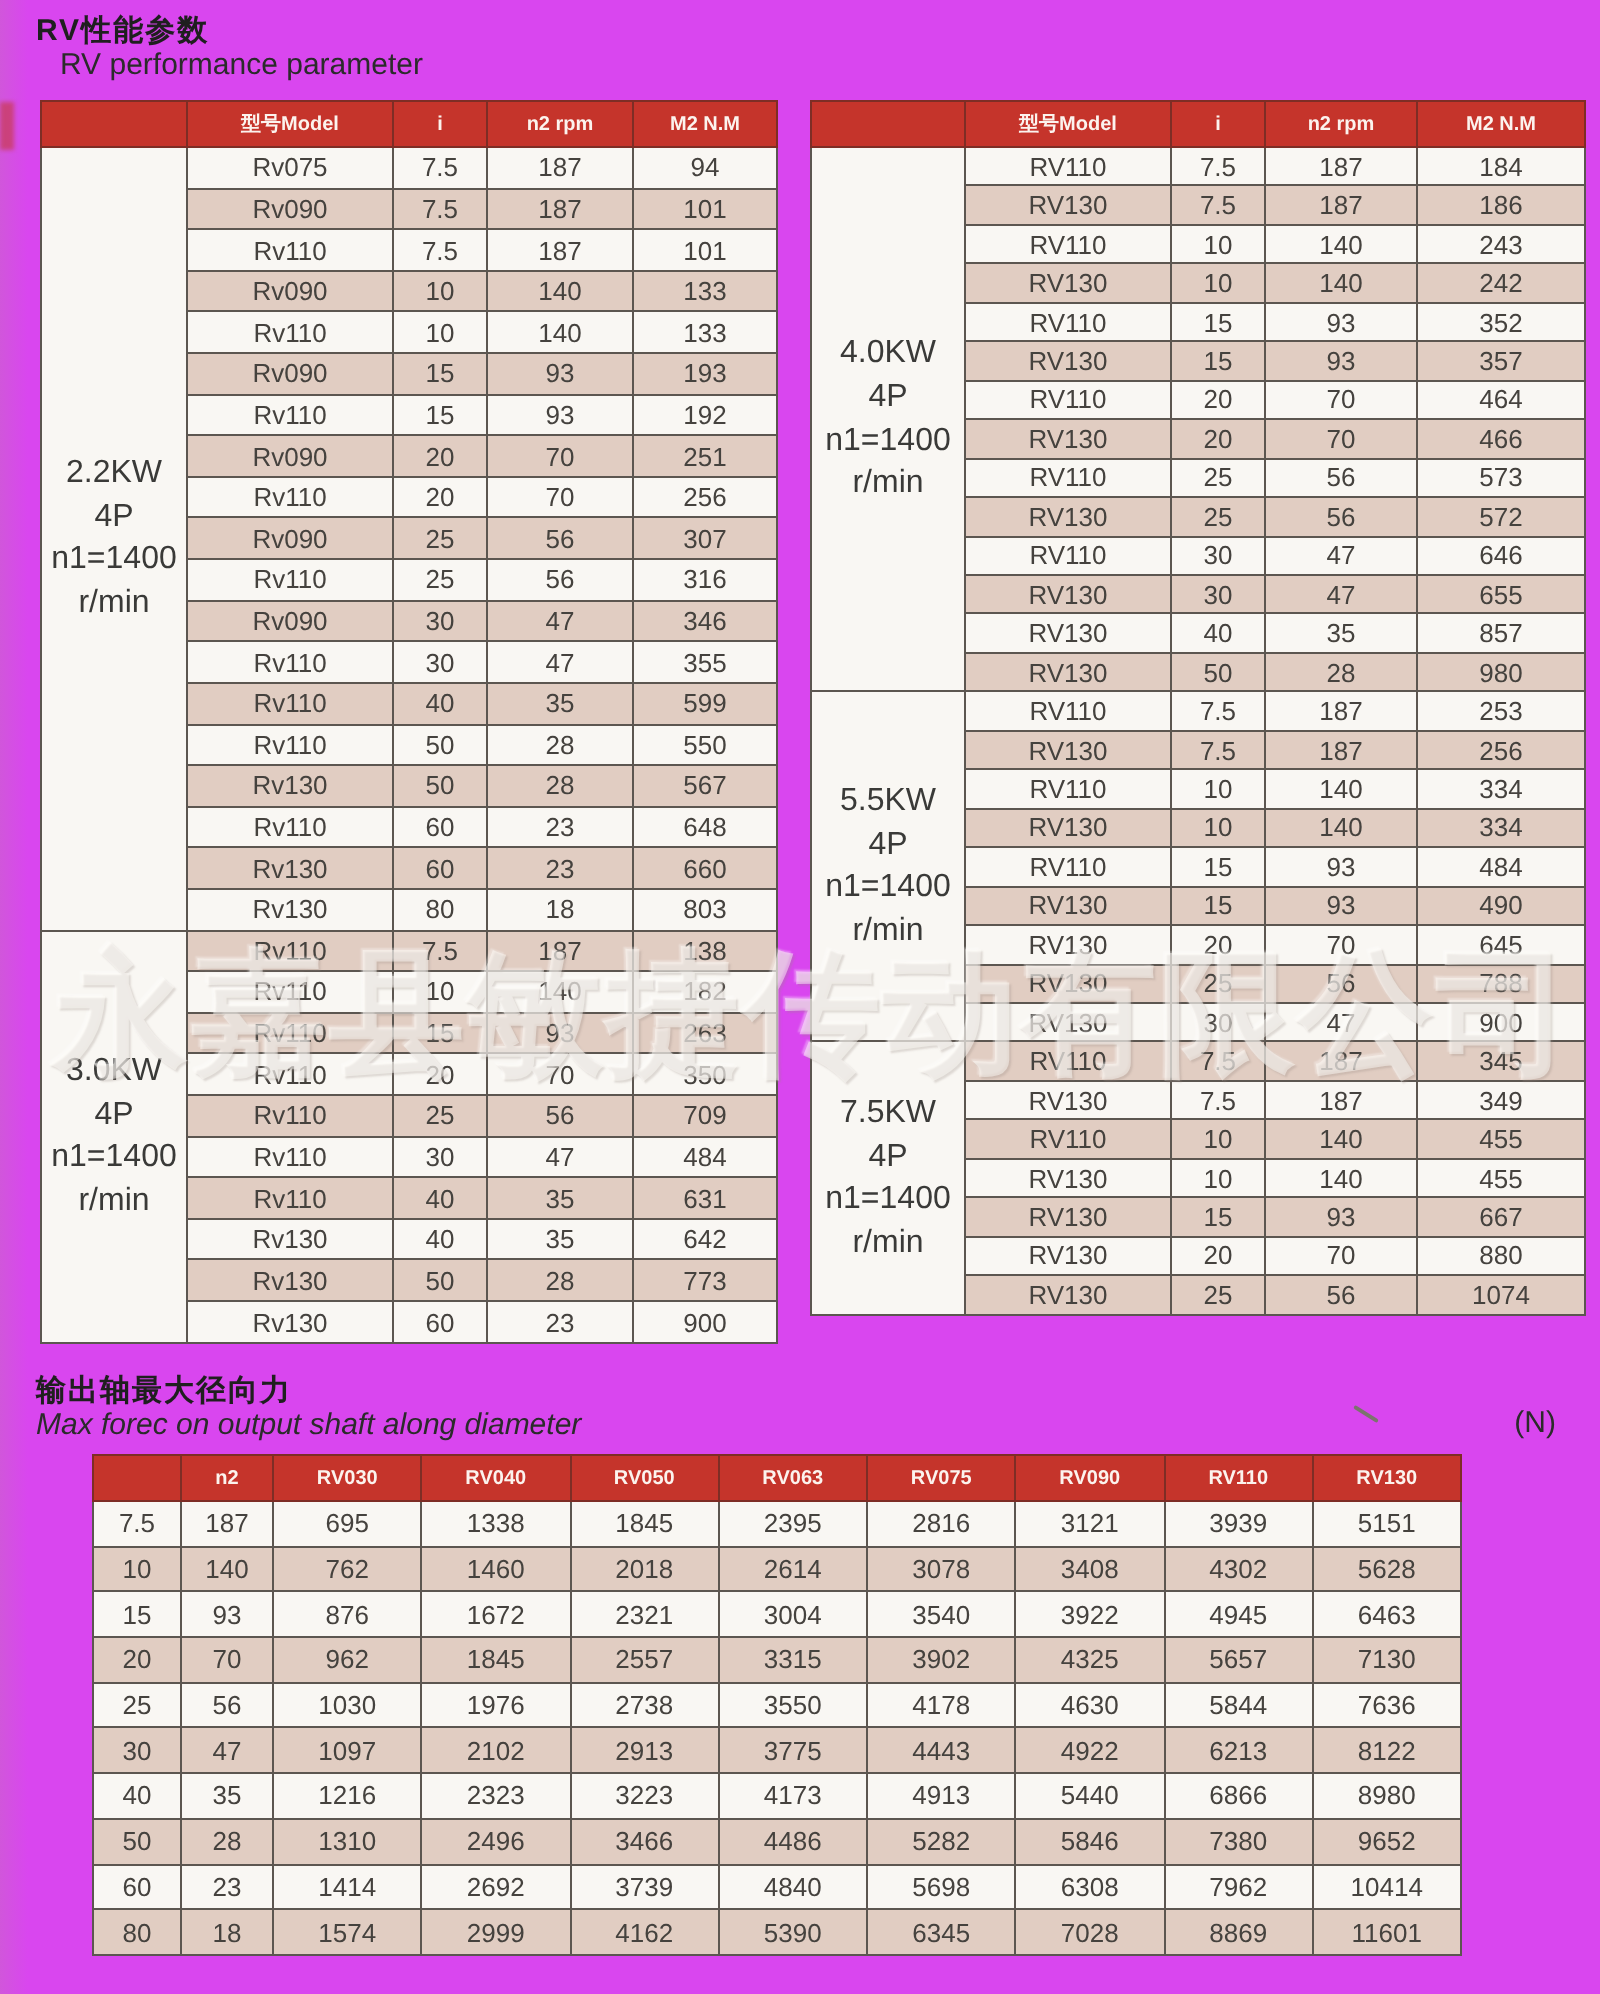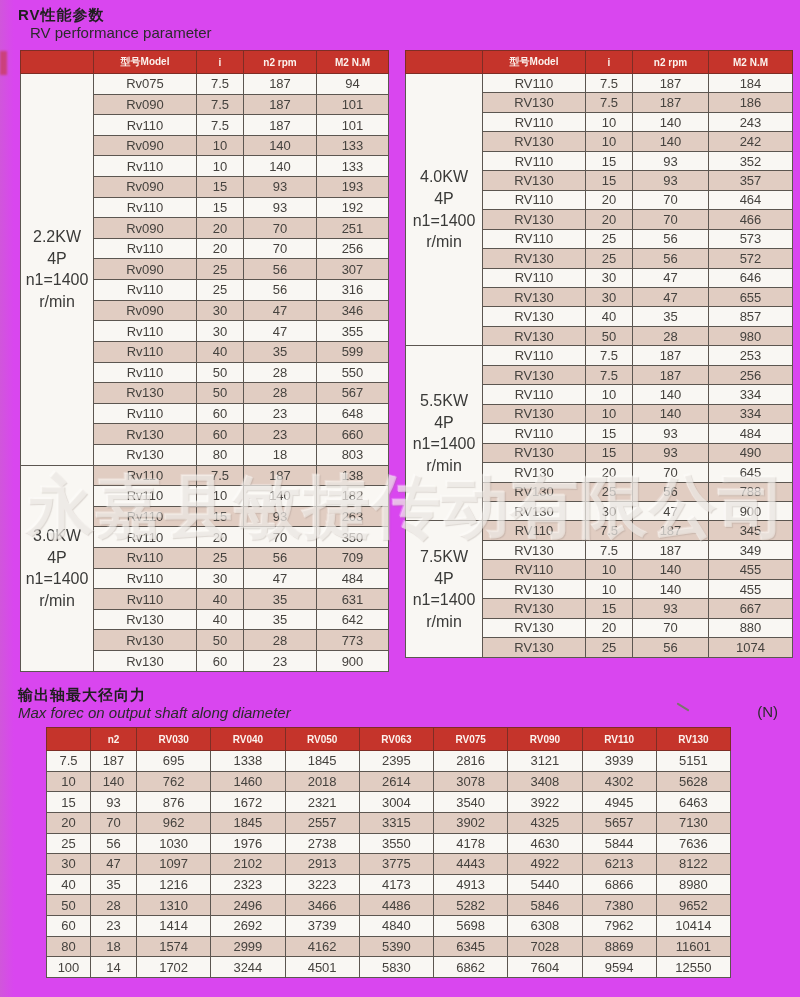--- a/index.html
+++ b/index.html
@@ -649,28 +649,16 @@
           <td>18</td>
           <td>1574</td>
           <td>2999</td>
           <td>4162</td>
           <td>5390</td>
           <td>6345</td>
           <td>7028</td>
           <td>8869</td>
           <td>11601</td>
         </tr>
-        <tr class="row-a">
-          <td>100</td>
-          <td>14</td>
-          <td>1702</td>
-          <td>3244</td>
-          <td>4501</td>
-          <td>5830</td>
-          <td>6862</td>
-          <td>7604</td>
-          <td>9594</td>
-          <td>12550</td>
-        </tr>
       </tbody>
     </table>
 
 </div>
 
 </body></html>

